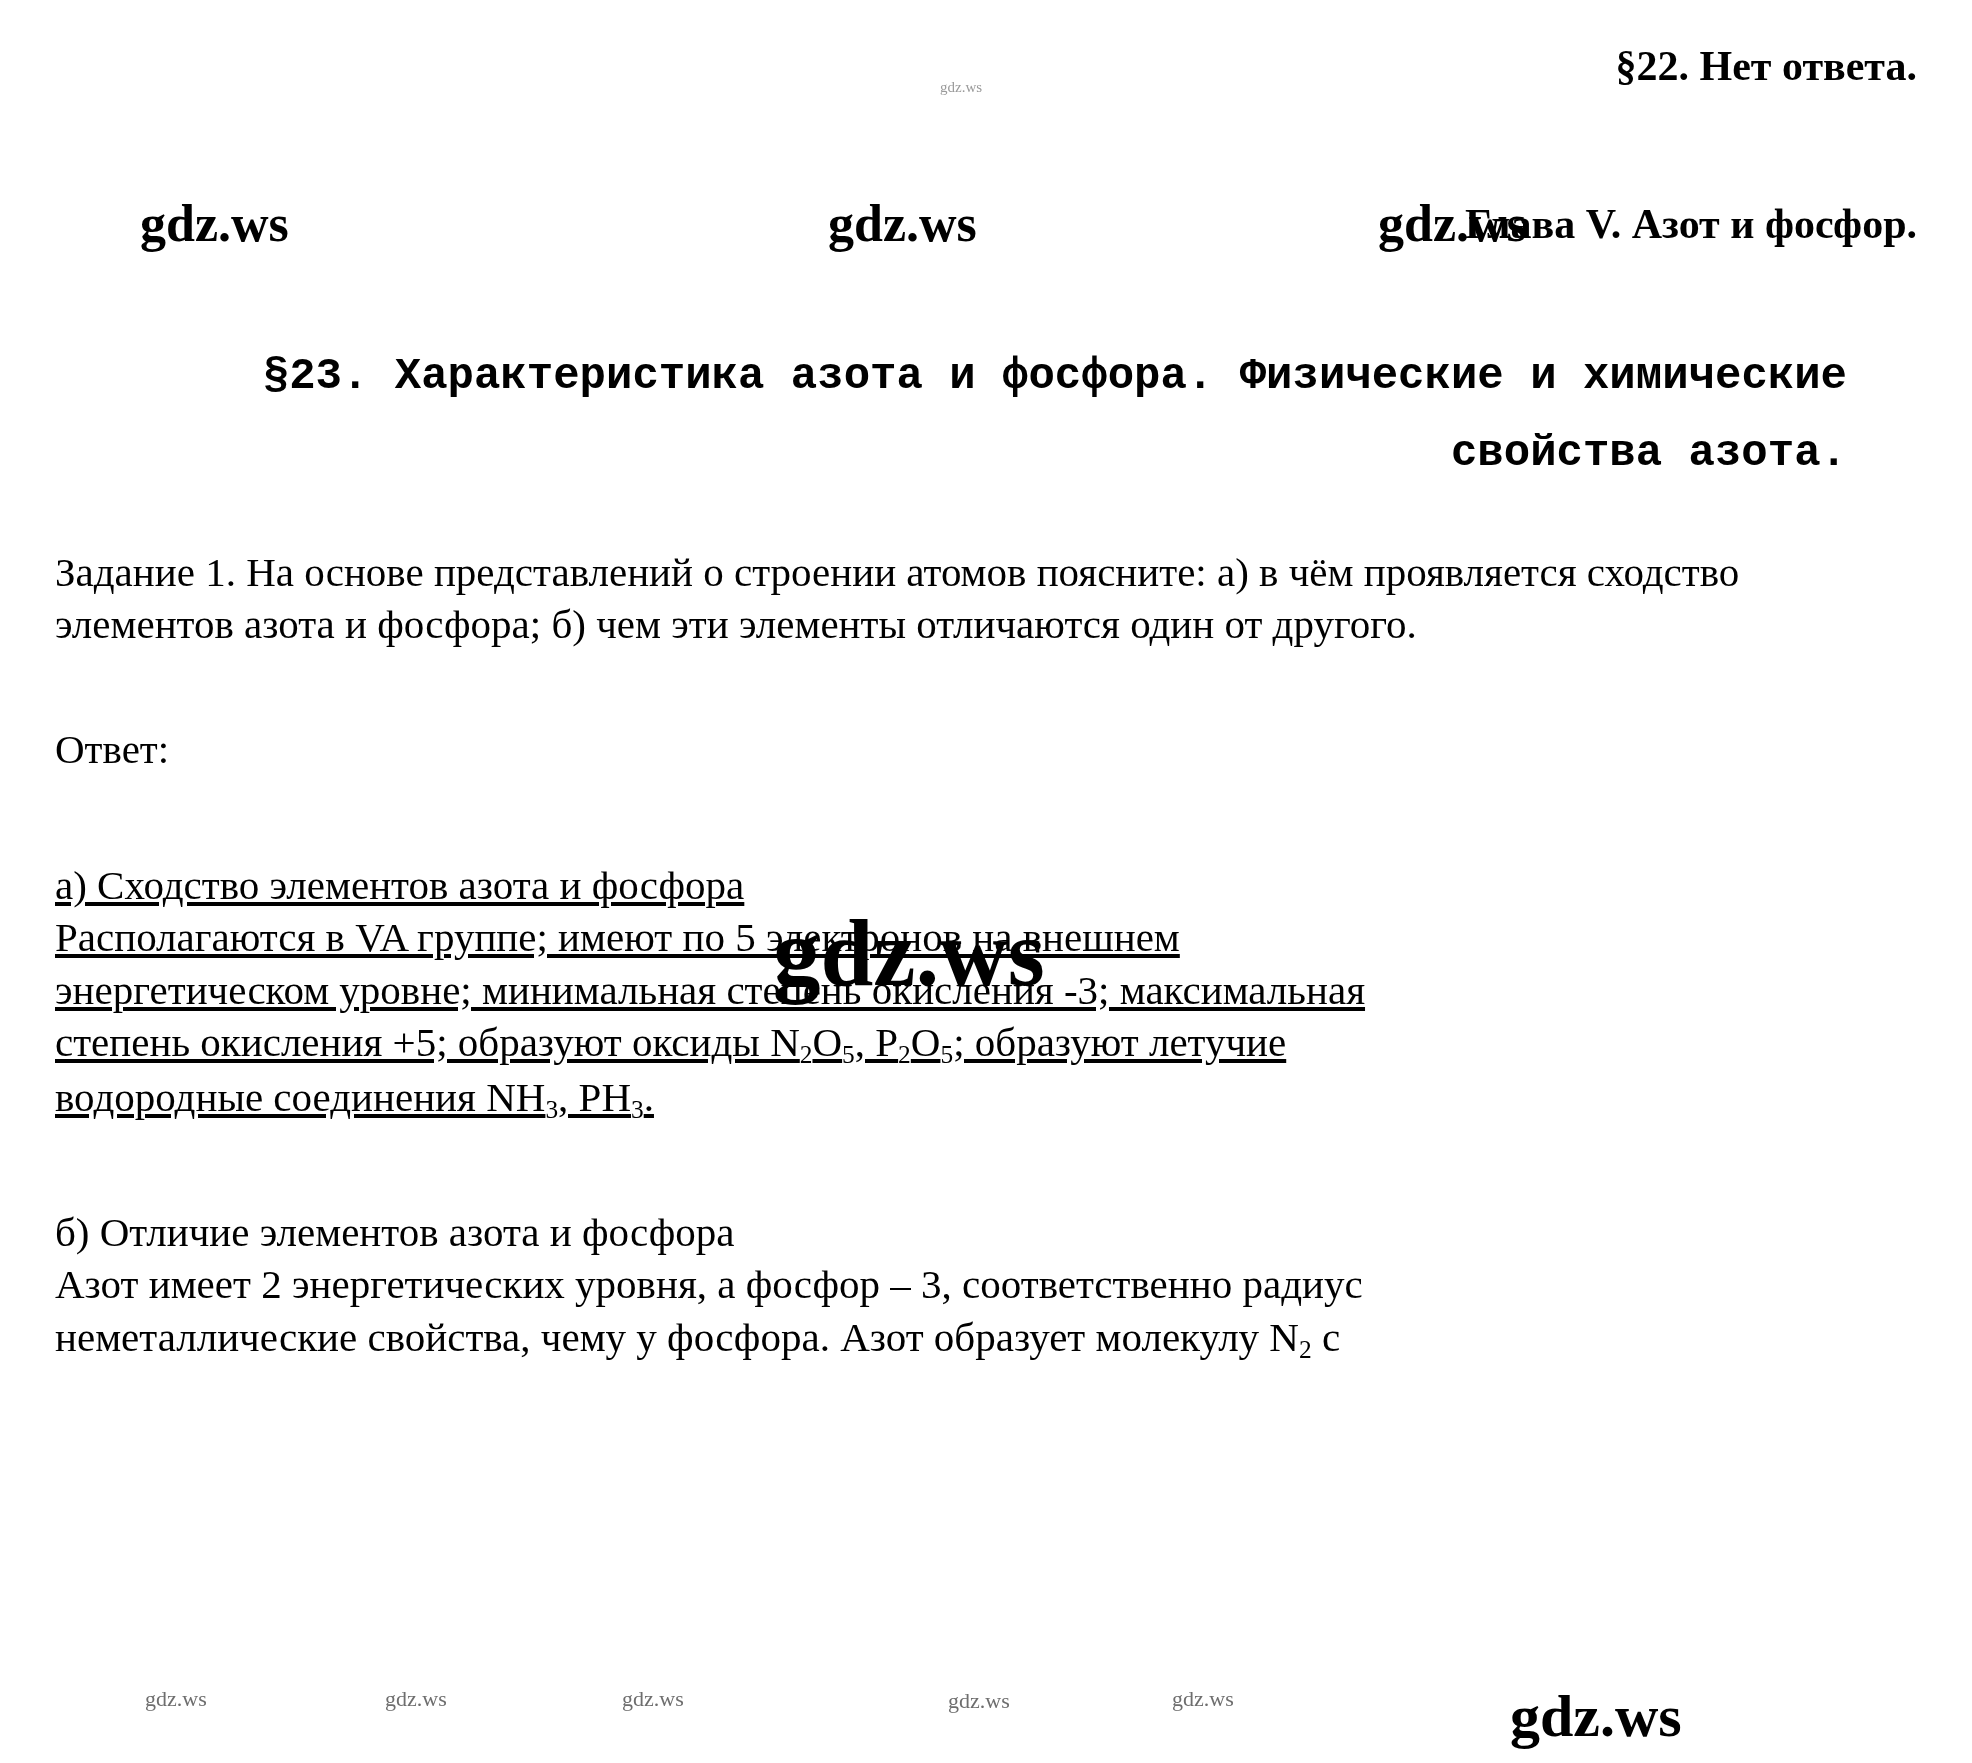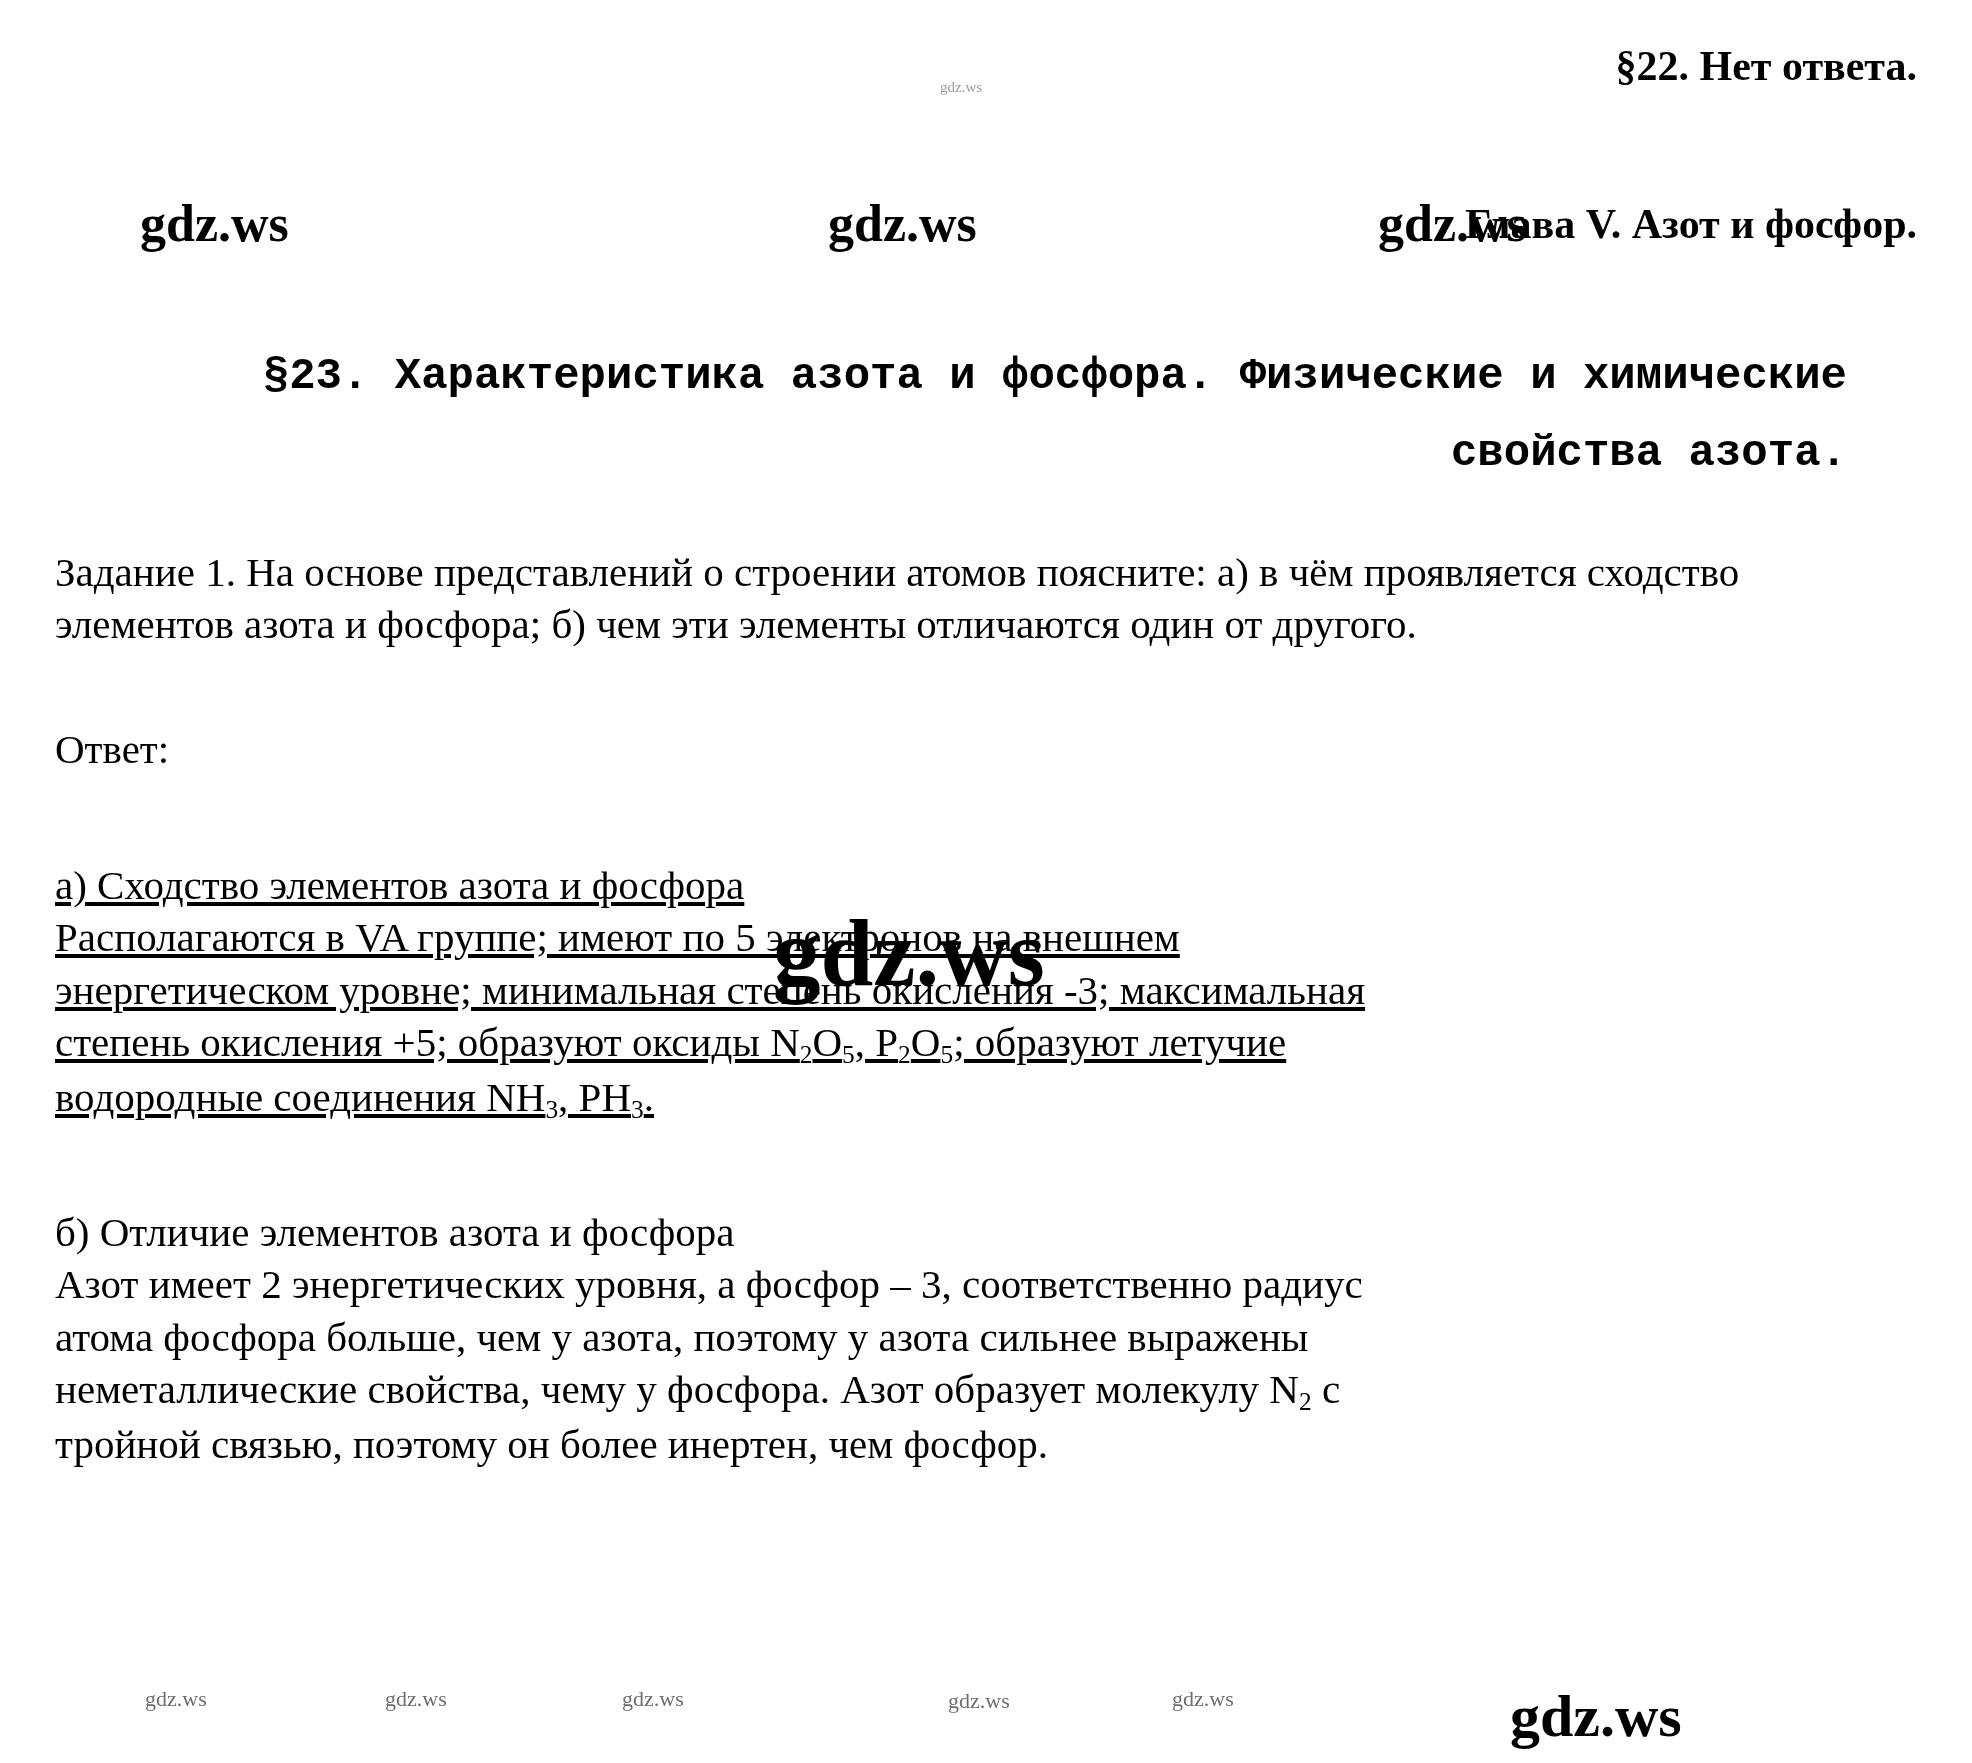--- a/index.html
+++ b/index.html
@@ -111,18 +111,16 @@
     <span class="line">а) Сходство элементов азота и фосфора</span>
     <span class="line">Располагаются в VA группе; имеют по 5 электронов на внешнем</span>
     <span class="line">энергетическом уровне; минимальная степень окисления -3; максимальная</span>
     <span class="line">степень окисления +5; образуют оксиды N<sub>2</sub>O<sub>5</sub>, P<sub>2</sub>O<sub>5</sub>; образуют летучие</span>
     <span class="line">водородные соединения NH<sub>3</sub>, PH<sub>3</sub>.</span>
   </div>
 
   <div class="body-text block-b">
     <span class="line">б) Отличие элементов азота и фосфора</span>
     <span class="line">Азот имеет 2 энергетических уровня, а фосфор – 3, соответственно радиус</span>
-    <span class="line">атома фосфора больше, чем у азота, поэтому у азота сильнее выражены</span>
     <span class="line">неметаллические свойства, чему у фосфора. Азот образует молекулу N<sub>2</sub> с</span>
-    <span class="line">тройной связью, поэтому он более инертен, чем фосфор.</span>
   </div>
 
 </div>
 
 </body></html>

